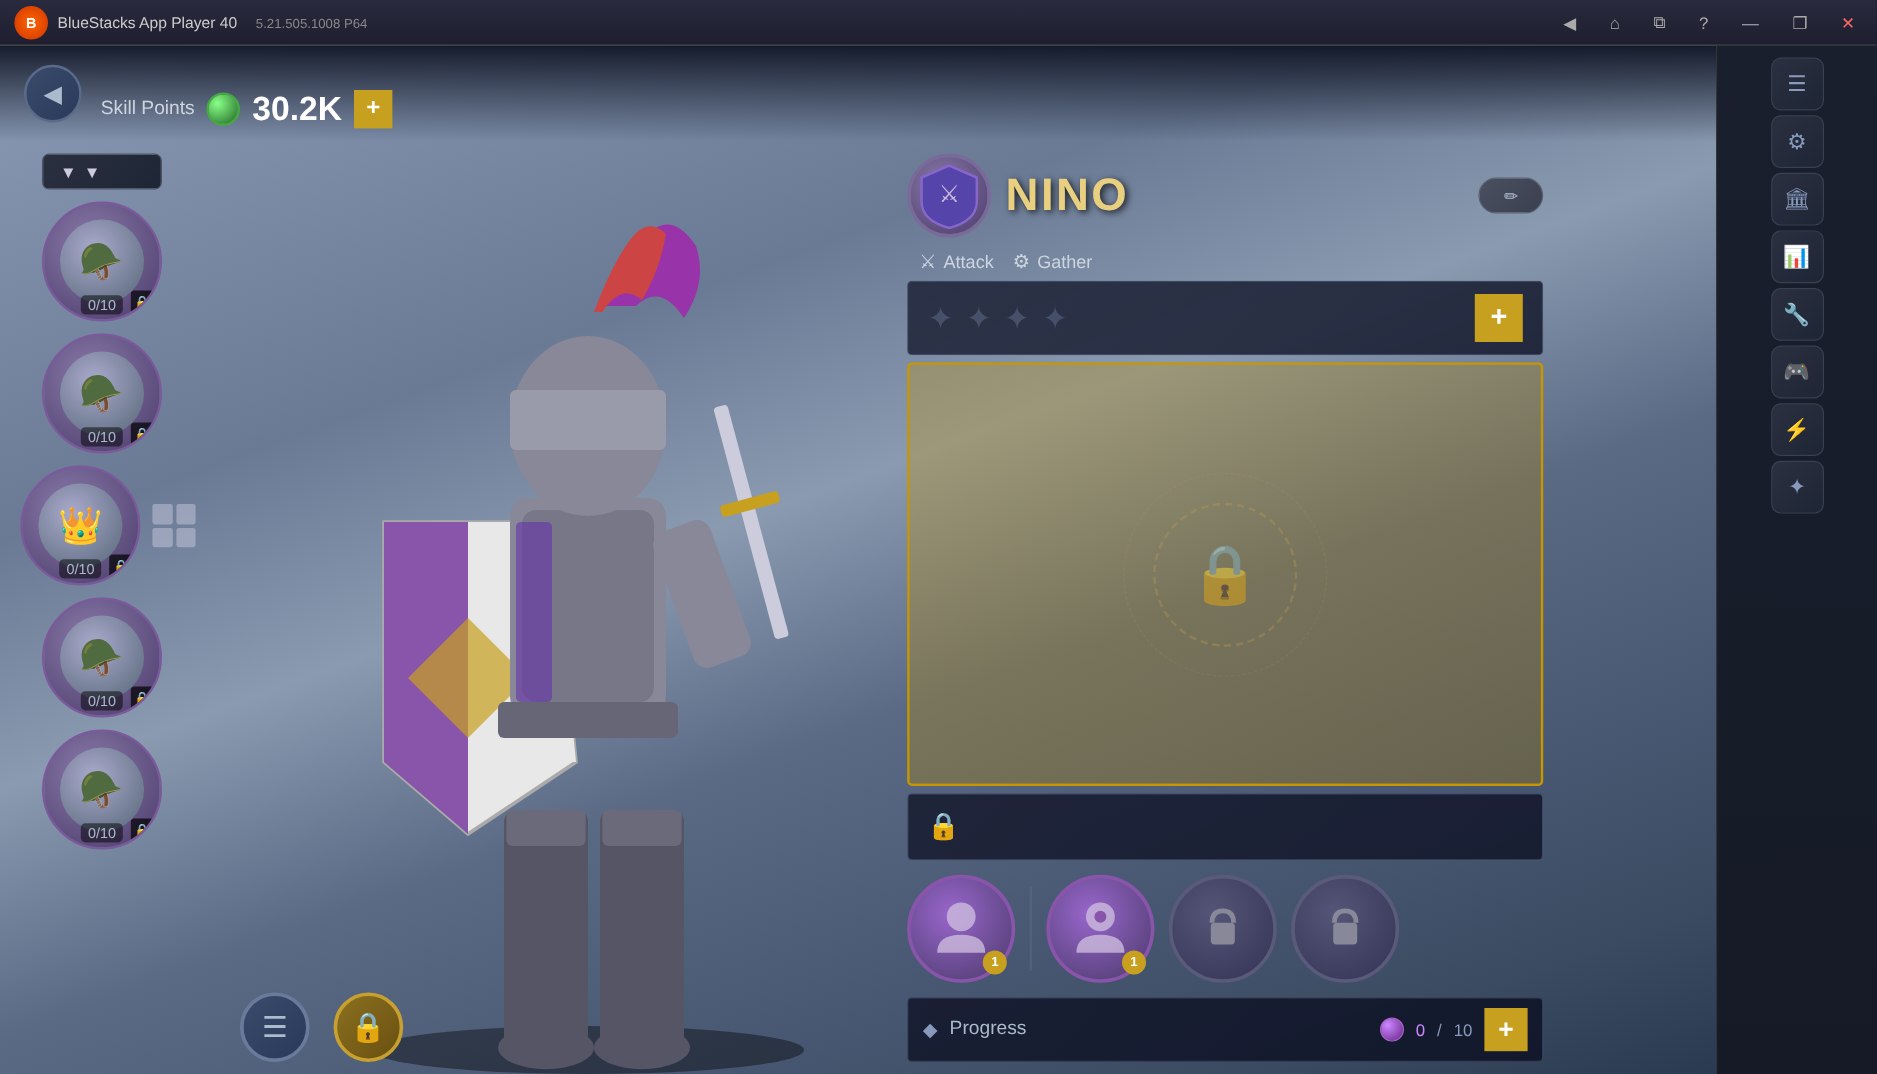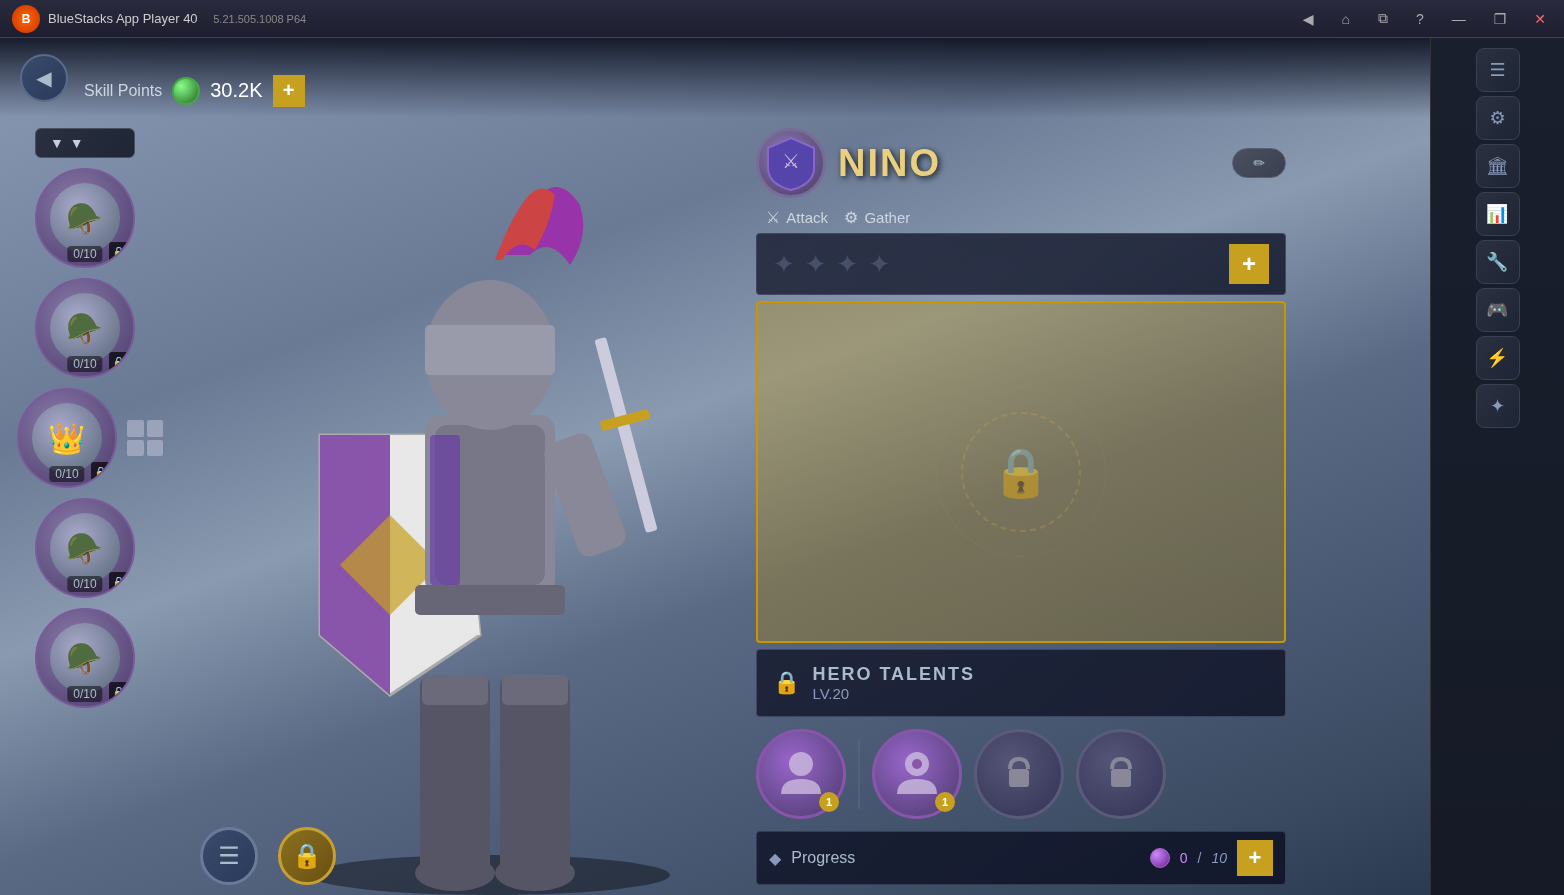--- a/index.html
+++ b/index.html
@@ -144,22 +144,22 @@
       font-size: 16px;
     }
     .skill-points-gem {
       width: 28px; height: 28px;
       background: radial-gradient(circle at 30% 30%, #88ff88, #226622);
       border-radius: 50%;
       border: 2px solid #44aa44;
     }
     .skill-points-value {
       color: white;
-      font-size: 20px;
-      font-weight: normal;
+      font-size: 28px;
+      font-weight: bold;
     }
     .skill-points-add {
       width: 32px; height: 32px;
       background: #c8a020;
       border: none;
       color: white;
       font-size: 20px;
       font-weight: bold;
       cursor: pointer;
       display: flex; align-items: center; justify-content: center;
@@ -457,21 +457,21 @@
       width: 20px; height: 20px;
       background: radial-gradient(circle at 30% 30%, #cc88ff, #662288);
       border-radius: 50%;
       border: 1px solid #aa66cc;
     }
     .progress-count {
       color: #cc88ff;
       font-size: 14px;
     }
     .progress-slash { color: #8899bb; font-size: 14px; }
-    .progress-max { color: #8899bb; font-size: 14px; font-style: italic; }
+    .progress-max { color: #8899bb; font-size: 14px; }
     .progress-add-btn {
       width: 36px; height: 36px;
       background: #c8a020;
       color: white;
       font-size: 22px;
       font-weight: bold;
       border: none;
       cursor: pointer;
       display: flex; align-items: center; justify-content: center;
     }
@@ -694,24 +694,20 @@
     <div class="hero-gear-panel">
       <div class="gear-area">
         <div class="gear-circle-2"></div>
         <div class="gear-circle"></div>
         <div class="gear-lock">🔒</div>
       </div>
     </div>
 
     <div class="hero-talents-panel">
       <span class="talent-lock-icon">🔒</span>
-      <div class="talent-info">
-        <span class="talent-title">HERO TALENTS</span>
-        <span class="talent-level">LV.20</span>
-      </div>
     </div>
 
     <div class="hero-skills-row">
       <div class="skill-bubble">
         <svg width="60" height="60" viewBox="0 0 60 60">
           <circle cx="30" cy="20" r="12" fill="#ccbbdd" opacity="0.8"></circle>
           <path d="M 10 50 Q 10 35 30 35 Q 50 35 50 50" fill="#ccbbdd" opacity="0.8"></path>
         </svg>
         <div class="skill-bubble-count">1</div>
       </div>

